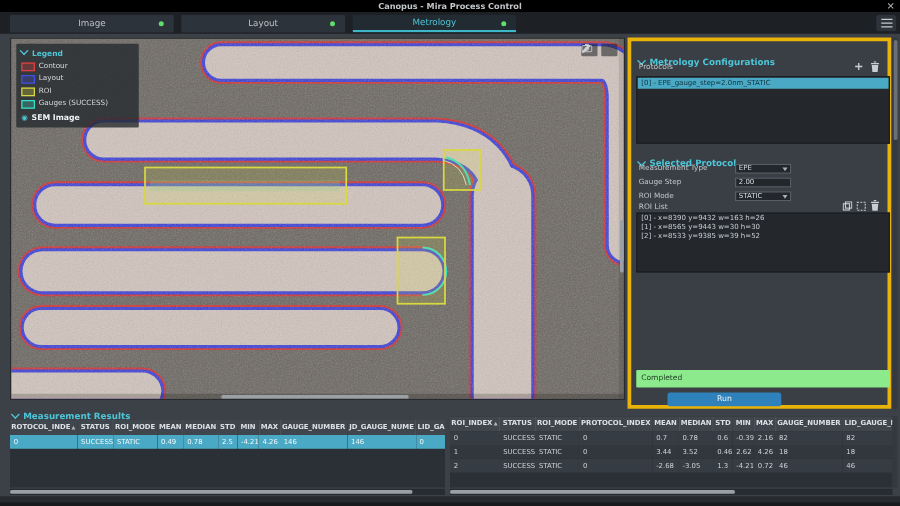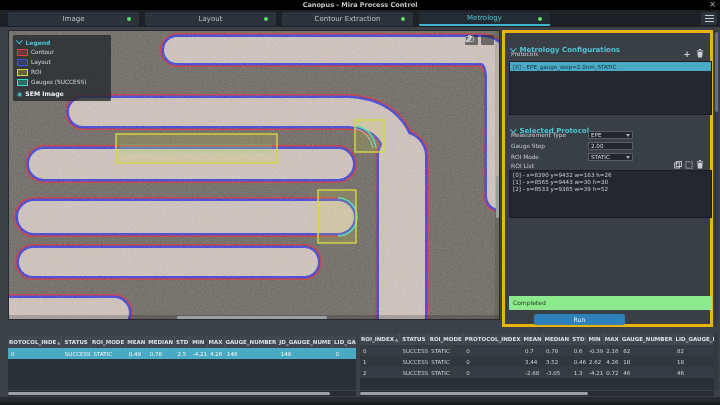--- a/index.html
+++ b/index.html
@@ -114,24 +114,20 @@
   </div>
 
   <div id="tabbar">
     <div class="tabs">
       <div class="tab">
         <span>Image</span>
         <span class="dot"></span>
       </div>
       <div class="tab">
         <span>Layout</span>
-        <span class="dot"></span>
-      </div>
-      <div class="tab">
-        <span>Contour Extraction</span>
         <span class="dot"></span>
       </div>
       <div class="tab active">
         <span>Metrology</span>
         <span class="dot"></span>
       </div>
     </div>
     <div id="menu-btn">
         <i></i>
         <i></i>
@@ -299,20 +295,23 @@
         <div class="list-item">[2] - x=8533 y=9385 w=39 h=52</div>
       </div>
 
     <div id="status-bar">Completed</div>
     <div id="run-btn">Run</div>
   </div>
   <div id="panel-scroll">
       <div class="thumb"></div>
     </div>
 
+  <div id="results-title">
+    <span class="chev"></span><span class="section-title">Measurement Results</span>
+  </div>
 
   <div id="left-tblwrap" class="tblwrap">
     <table id="left-table">
         <thead>
           <tr>
             <th>ROTOCOL_INDE<span class="sort">▲</span></th>
             <th>STATUS</th>
             <th>ROI_MODE</th>
             <th>MEAN</th>
             <th>MEDIAN</th>

